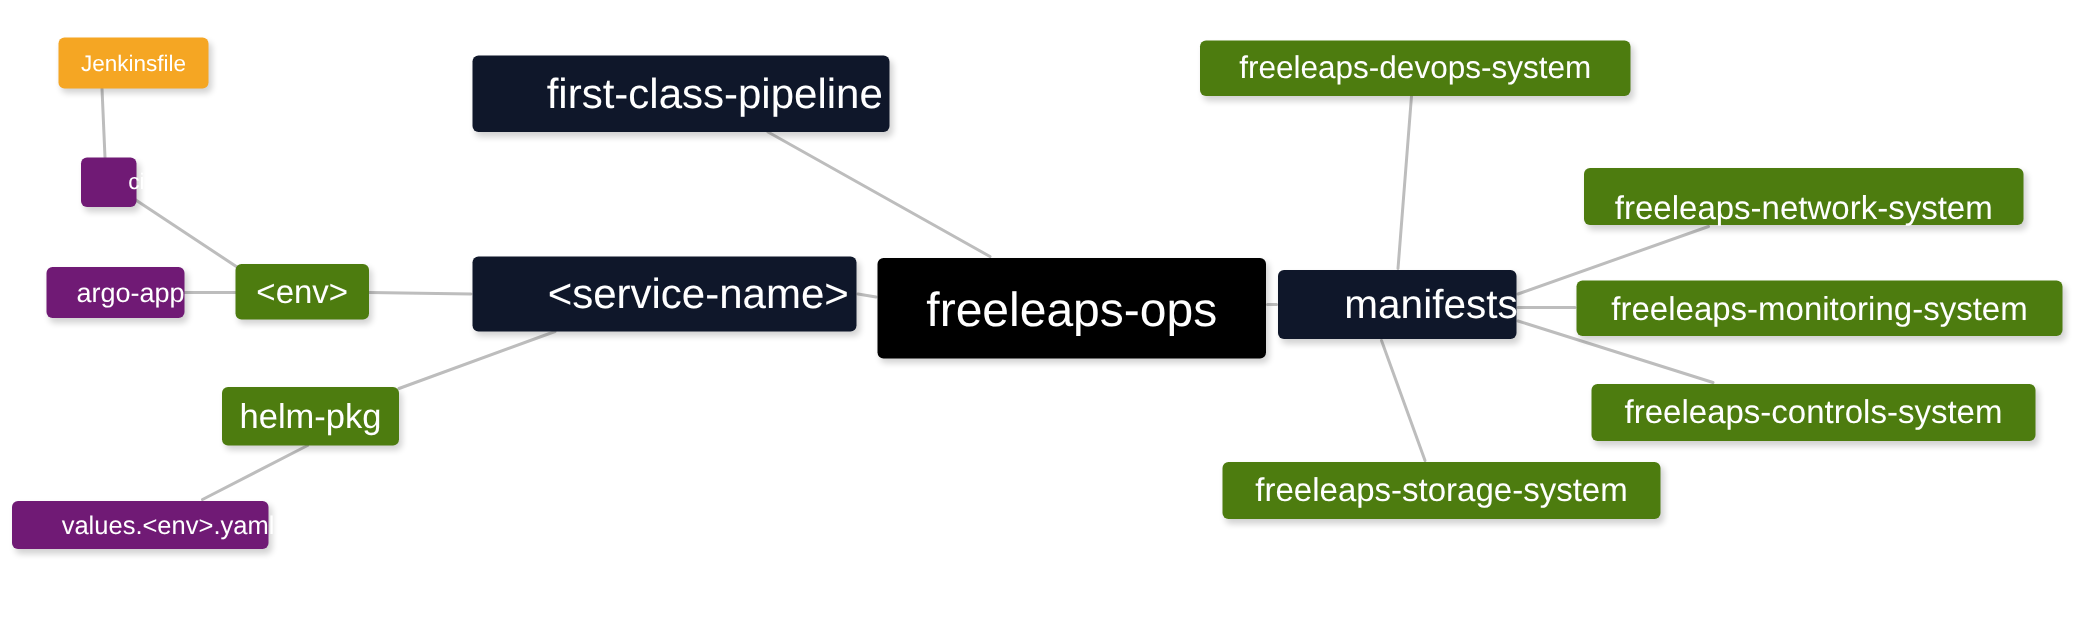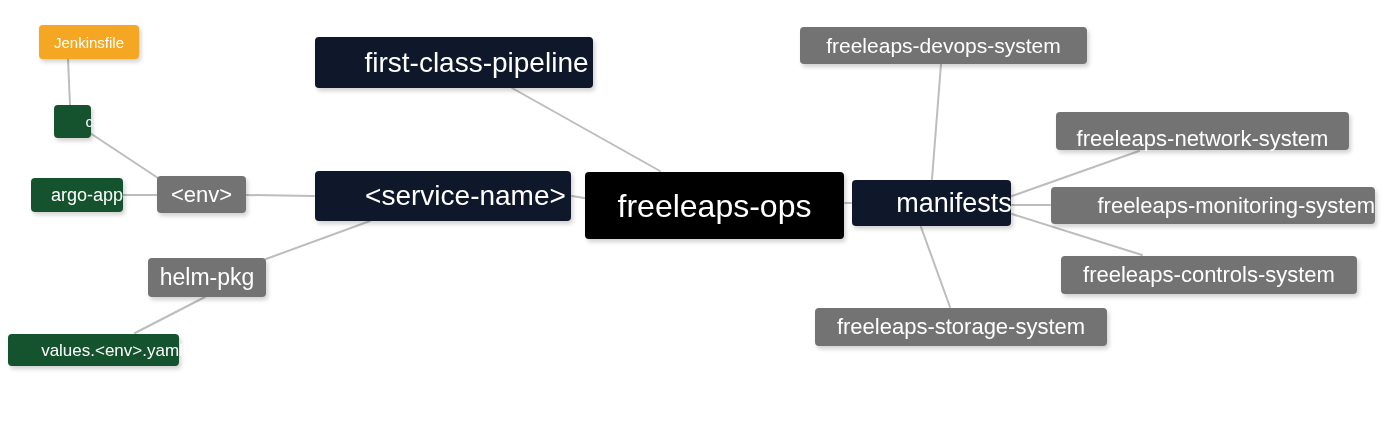--- a/index.html
+++ b/index.html
@@ -42,38 +42,38 @@
     user-select: none;
   }
   .node-label {
     display: block;
     text-align: center;
   }
 
   
   .c-root    { background: #000000; }
   .c-blue    { background: #0f172a; padding-left: 45px; }
-  .c-green   { background: #737373; }
-  .c-red     { background: #14532d; padding-left: 37px; }
+  .c-green   { background: #4d7c0f; }
+  .c-red     { background: #701a75; padding-left: 37px; }
   .c-orange  { background: #f5a623; margin-left: 21px; }
 
   
   .n-jenkinsfile      { left: 18px;   top: 25px;  width: 100px; height: 34px;  font-size: 15px; }
   .n-ci               { left: 54px;   top: 105px; width: 33px;  height: 33px;  font-size: 15px; }
   .n-argoapp          { left: 31px;   top: 178px; width: 92px;  height: 34px;  font-size: 18px; justify-content: flex-end; }
   .n-env              { left: 157px;  top: 176px; width: 89px;  height: 37px;  font-size: 22px; }
   .n-helmpkg          { left: 148px;  top: 258px; width: 118px; height: 39px;  font-size: 23px; }
   .n-valuesyaml       { left: 8px;    top: 334px; width: 171px; height: 32px;  font-size: 17px; }
   .n-pipeline         { left: 315px;  top: 37px;  width: 278px; height: 51px;  font-size: 28px; }
   .n-servicename      { left: 315px;  top: 171px; width: 256px; height: 50px;  font-size: 28px; }
   .n-root             { left: 585px;  top: 172px; width: 259px; height: 67px;  font-size: 32px; }
   .n-manifests        { left: 852px;  top: 180px; width: 159px; height: 46px;  font-size: 27px; }
   .n-devops           { left: 800px;  top: 27px;  width: 287px; height: 37px;  font-size: 21px; }
   .n-network          { left: 1056px; top: 112px; width: 293px; height: 38px;  font-size: 22px; align-items: flex-end; }
-  .n-monitoring       { left: 1051px; top: 187px; width: 324px; height: 37px;  font-size: 22px; justify-content: flex-end; }
+  .n-monitoring       { left: 1051px; top: 187px; width: 324px; height: 37px;  font-size: 22px; }
   .n-controls         { left: 1061px; top: 256px; width: 296px; height: 38px;  font-size: 22px; }
   .n-storage          { left: 815px;  top: 308px; width: 292px; height: 38px;  font-size: 22px; }
 </style>
 </head>
 <body>
 
 <div id="mindmap">
 
   <svg id="edge-layer" viewBox="0 0 1390 421">
       <line x1="68" y1="59" x2="70" y2="105" stroke="#bdbdbd" stroke-width="2" stroke-linecap="round"></line>

